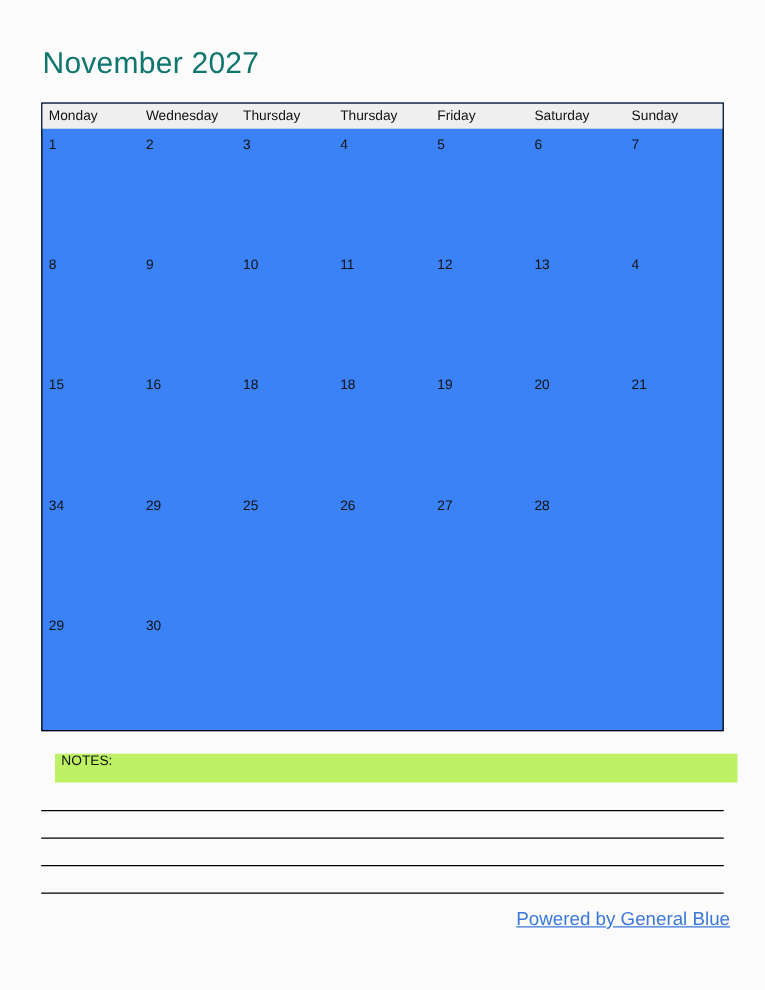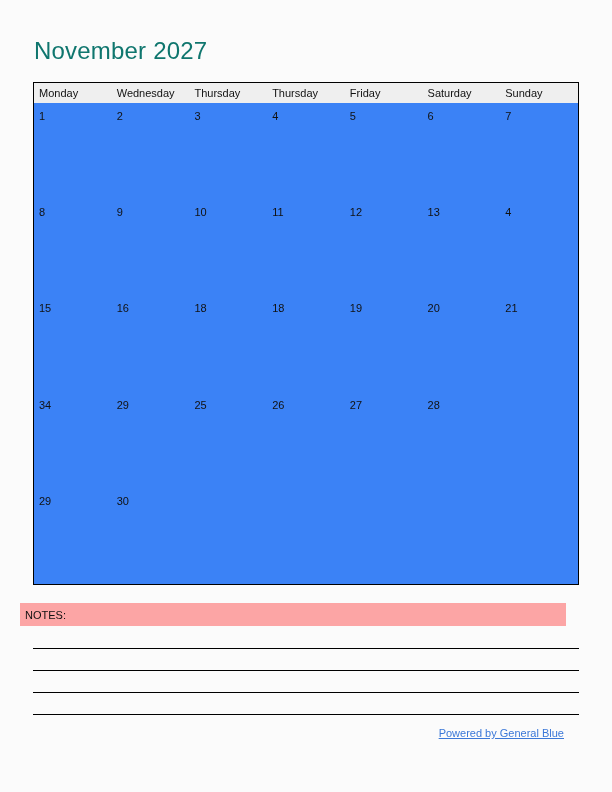--- a/index.html
+++ b/index.html
@@ -56,46 +56,46 @@
   }
   .week-row {
     flex: 1 1 0;
     display: grid;
     grid-template-columns: repeat(7, 1fr);
   }
   .day-cell { padding: 3px 0 0 5px; }
   .day-number { font-size: 11px; color: #111111; }
   .notes-bar {
     position: absolute;
-    left: 20px;
+    left: 44px;
     top: 603px;
     width: 546px;
     height: 23px;
-    background: #fca5a5;
+    background: #bef264;
     display: flex;
-    align-items: center;
+    align-items: flex-start;
     padding-left: 5px;
   }
   .notes-label { font-size: 11px; color: #111111; }
   .note-lines {
     position: absolute;
     left: 33px;
     top: 648px;
     width: 546px;
   }
   .note-line {
     height: 0;
     border-top: 1.5px solid #000000;
     margin-bottom: 21px;
   }
   .footer-link {
     position: absolute;
-    right: 48px;
+    right: 28px;
     top: 727px;
-    font-size: 11px;
+    font-size: 15px;
     color: #3b78d8;
     text-decoration: underline;
     cursor: pointer;
   }
 </style>
 </head>
 <body>
 
 <div class="page">
 

